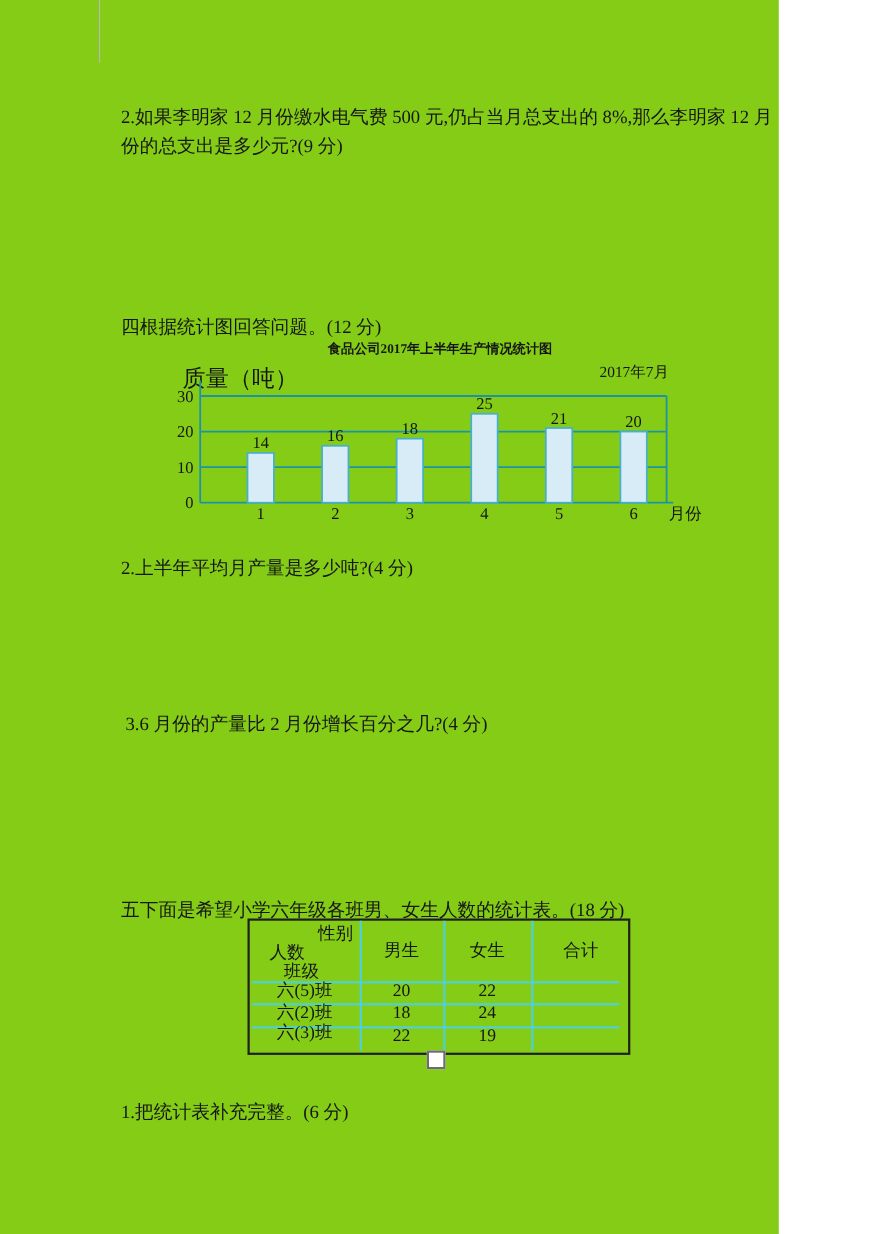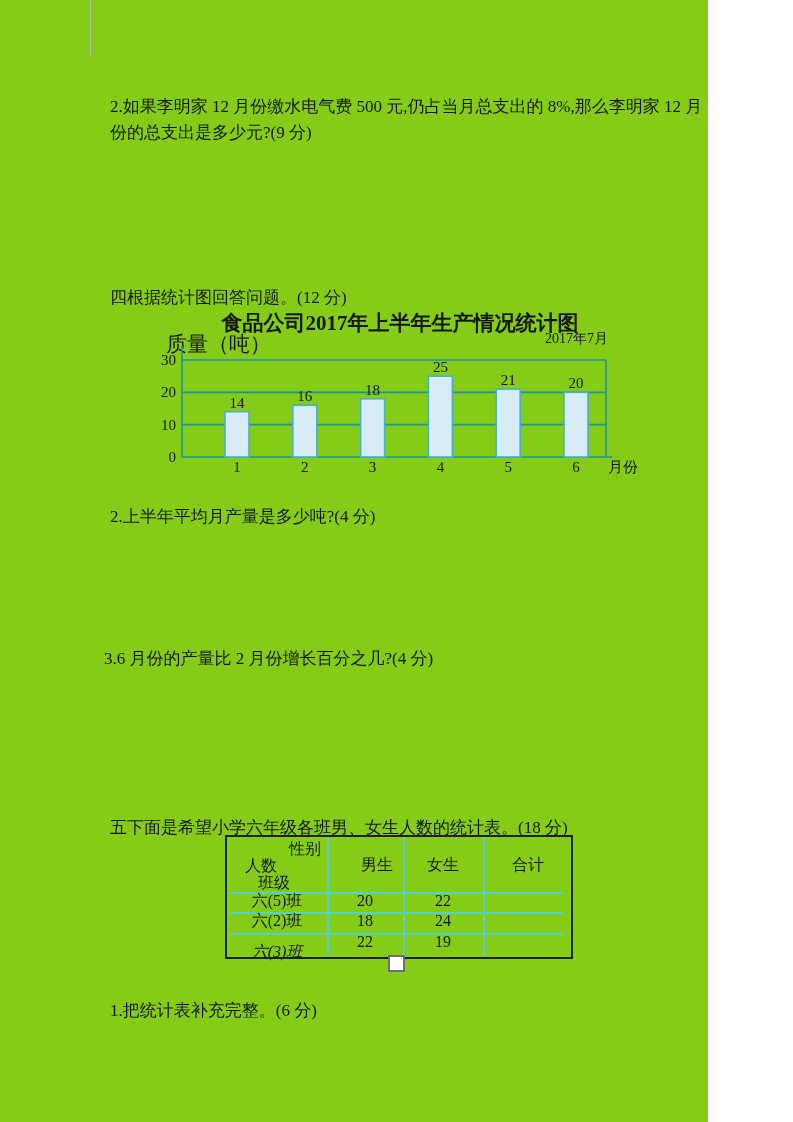--- a/index.html
+++ b/index.html
@@ -7,21 +7,21 @@
     position:relative; width:708px; height:1122px; background:#84cc16;
     font-family:"Liberation Serif","DejaVu Serif",serif; color:#161616;
     overflow:hidden;
   }
   .txt { position:absolute; font-size:17px; line-height:1.25; white-space:nowrap; }
   .edge-line { position:absolute; left:90px; top:0; width:1px; height:57px; background:#b9b9b9; }
 
   
   .chart-title {
     position:absolute; left:150px; top:309px; width:500px; text-align:center;
-    font-weight:bold; font-size:21px; white-space:nowrap;
+    font-weight:bold; font-size:12px; white-space:nowrap;
   }
   .chart-ylabel { position:absolute; left:166px; top:330px; font-size:21px; white-space:nowrap; }
   .chart-corner { position:absolute; left:545px; top:330px; font-size:14px; white-space:nowrap; }
   .chart-svg { position:absolute; left:150px; top:345px; }
   .chart-svg text { font-family:"Liberation Serif","DejaVu Serif",serif; font-size:15px; fill:#151515; }
 
   
   .stats-table {
     position:absolute; left:225px; top:835px; width:348px; height:124px;
     border:2px solid #1f1f1f; box-sizing:border-box;
@@ -77,52 +77,52 @@
       <rect x="346.2" y="44.099999999999994" width="24" height="67.9" fill="#d7ecf7" stroke="#49b0c9" stroke-width="1.6"></rect>
       <text x="358.2" y="40.099999999999994" text-anchor="middle">21</text>
       <text x="358.2" y="127" text-anchor="middle">5</text>
       <rect x="414" y="47.33333333333333" width="24" height="64.66666666666667" fill="#d7ecf7" stroke="#49b0c9" stroke-width="1.6"></rect>
       <text x="426" y="43.33333333333333" text-anchor="middle">20</text>
       <text x="426" y="127" text-anchor="middle">6</text>
       <text x="458" y="127" text-anchor="start">月份</text>
     </svg>
 
   <div class="txt" style="left:110px; top:506px;">2.上半年平均月产量是多少吨?(4 分)</div>
-  <div class="txt" style="left:104px; top:648px;">3.6 月份的产量比 2 月份增长百分之几?(4 分)</div>
+  <div class="txt" style="left:114px; top:648px;">3.6 月份的产量比 2 月份增长百分之几?(4 分)</div>
 
   <div class="txt" style="left:110px; top:817px;">五下面是希望小学六年级各班男、女生人数的统计表。(18 分)</div>
 
   <div class="stats-table">
 
     <div class="vline" style="left:100px;"></div>
     <div class="vline" style="left:176px;"></div>
     <div class="vline" style="left:256px;"></div>
     <div class="hline" style="top:55px;"></div>
     <div class="hline" style="top:75px;"></div>
     <div class="hline" style="top:96px;"></div>
 
     <div class="corner-piece" style="right:250px; top:2px;">性别</div>
     <div class="corner-piece" style="left:18px;  top:19px;">人数</div>
     <div class="corner-piece" style="left:31px;  top:36px;">班级</div>
 
-    <div class="tc" style="left:138px; top:28px;margin-left:12px;">男生</div>
+    <div class="tc" style="left:138px; top:28px;">男生</div>
     <div class="tc" style="left:216px; top:28px;">女生</div>
     <div class="tc" style="left:301px; top:28px;">合计</div>
 
     <div class="tc" style="left:50px;  top:64px;">六(5)班</div>
     <div class="tc" style="left:138px; top:64px;">20</div>
     <div class="tc" style="left:216px; top:64px;">22</div>
     <div class="tc" style="left:301px; top:64px;"></div>
 
     <div class="tc" style="left:50px;  top:84px;">六(2)班</div>
     <div class="tc" style="left:138px; top:84px;">18</div>
     <div class="tc" style="left:216px; top:84px;">24</div>
     <div class="tc" style="left:301px; top:84px;"></div>
 
-    <div class="tc" style="left:50px;  top:115px;font-style:italic;">六(3)班</div>
+    <div class="tc" style="left:50px;  top:102px;">六(3)班</div>
     <div class="tc" style="left:138px; top:105px;">22</div>
     <div class="tc" style="left:216px; top:105px;">19</div>
     <div class="tc" style="left:301px; top:105px;"></div>
   </div>
 
   <div class="resize-handle"></div>
 
   <div class="txt" style="left:110px; top:1000px;">1.把统计表补充完整。(6 分)</div>
 
 </div>

